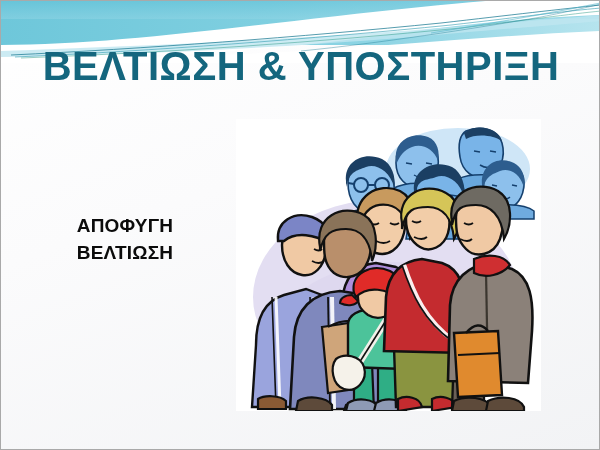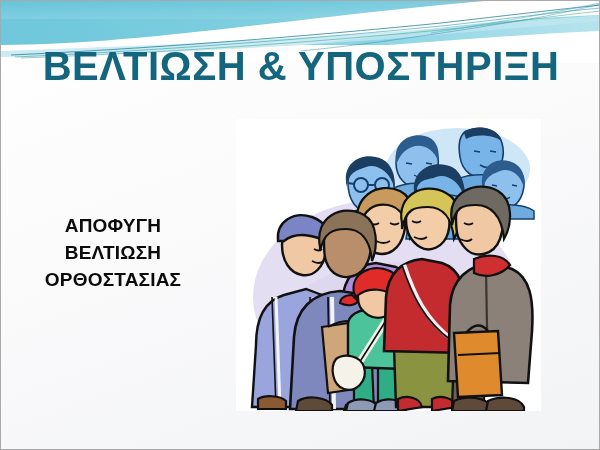--- a/index.html
+++ b/index.html
@@ -41,21 +41,21 @@
     font-weight: bold;
     letter-spacing: 0.5px;
     color: #14667e;
     line-height: 1.05;
     white-space: nowrap;
   }
 
   
   #body-text {
     position: absolute;
-    left: 8px;
+    left: 20px;
     top: 212px;
     width: 208px;
     text-align: center;
     color: #0b0b0b;
     font-size: 19px;
     font-weight: bold;
     line-height: 1.42;
     letter-spacing: 0.2px;
   }
   #body-text .line { display: block; white-space: nowrap; }
@@ -107,21 +107,20 @@
       <path d="M300,50 C380,42 470,28 540,16 C570,10 588,6 600,3" fill="none" stroke="#1f7d95" stroke-width="0.7" opacity="0.6"></path>
       <path d="M430,32 C480,24 540,14 600,2" fill="none" stroke="#4fb0c6" stroke-width="1.1" opacity="0.55"></path>
     </svg>
   </div>
 
   <div id="slide-title">ΒΕΛΤΙΩΣΗ &amp; ΥΠΟΣΤΗΡΙΞΗ</div>
 
   <div id="body-text">
     <span class="line">ΑΠΟΦΥΓΗ</span>
     <span class="line">ΒΕΛΤΙΩΣΗ</span>
-    <span class="line">ΟΡΘΟΣΤΑΣΙΑΣ</span>
   </div>
 
   <div id="picture">
     <svg width="305" height="292" viewBox="0 0 305 292" xmlns="http://www.w3.org/2000/svg">
       <rect x="0" y="0" width="305" height="292" fill="#ffffff"></rect>
 
       <ellipse cx="150" cy="178" rx="133" ry="98" fill="#e3def2"></ellipse>
       <ellipse cx="160" cy="215" rx="118" ry="72" fill="#ded8ef"></ellipse>
 
       <g>

